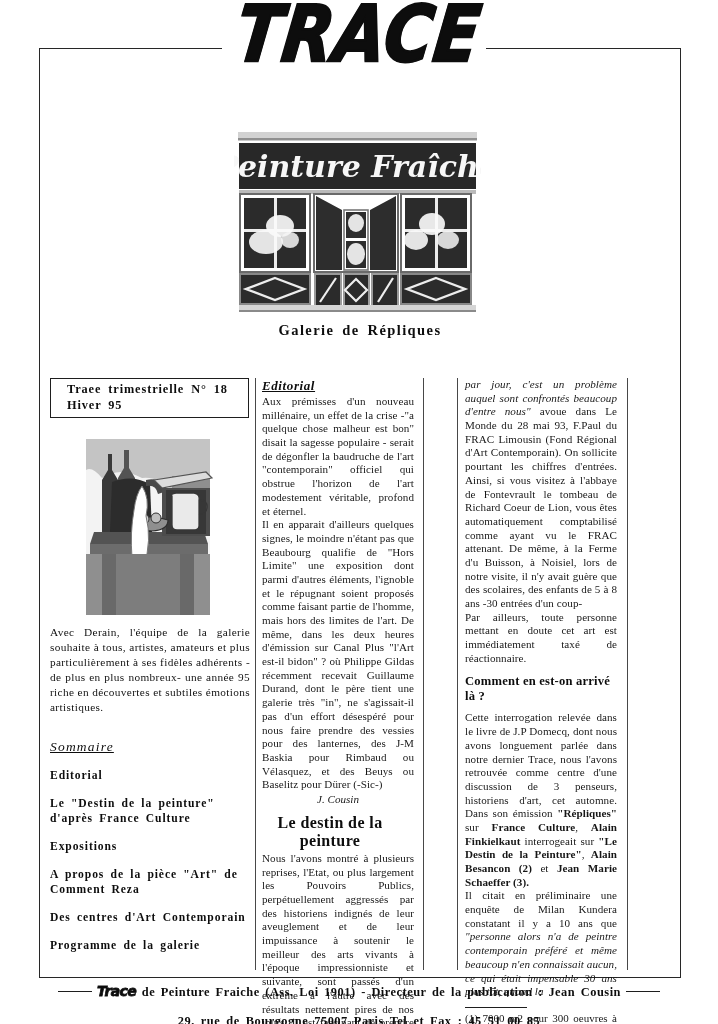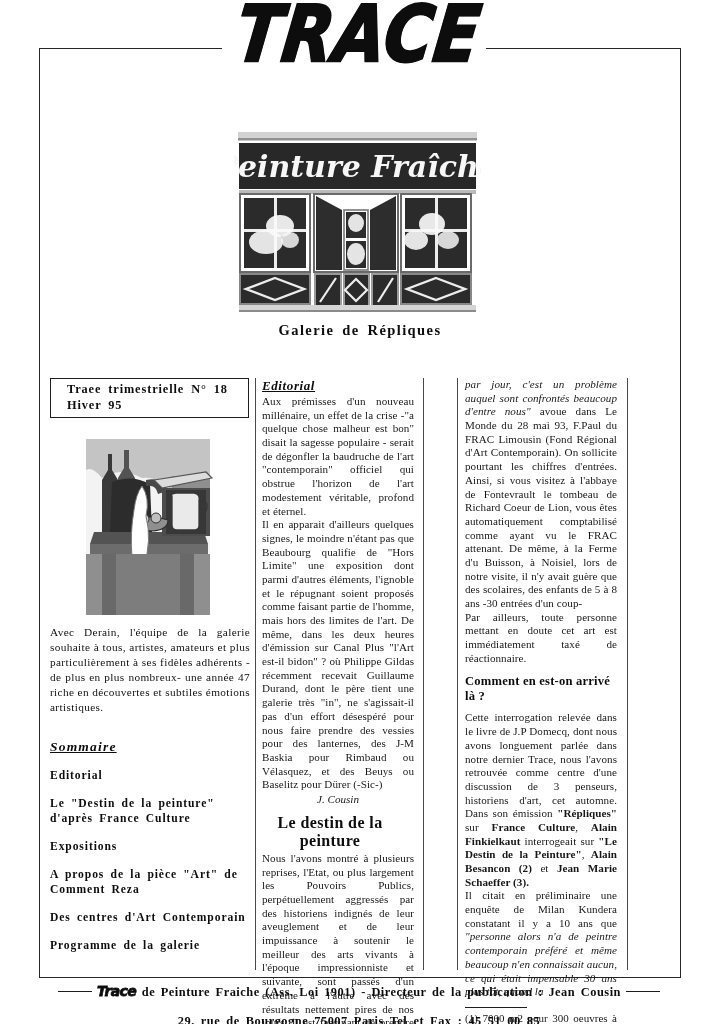--- a/index.html
+++ b/index.html
@@ -135,21 +135,21 @@
     font-size: 11.3px;
     line-height: 1.32;
     text-align: justify;
     letter-spacing: 0.35px;
     color: #141414;
   }
 
   #sommaire-block { margin-top: 24px; }
   .sommaire-title {
     font-family: "Liberation Serif", serif;
-    font-weight: bold;
+    font-weight: normal;
     font-style: italic;
     font-size: 13.5px;
     letter-spacing: 1.2px;
     text-decoration: underline;
     margin-bottom: 13px;
     color: #111;
   }
   .sommaire-item {
     font-family: "Liberation Serif", serif;
     font-weight: bold;
@@ -389,21 +389,21 @@
           <path d="M70 50 Q78 62 74 80 Q80 104 72 130 Q70 152 62 172 L52 172 Q60 146 60 122 Q58 96 62 74 Q64 58 70 50 Z" fill="#fbfbfb" stroke="#777" stroke-width="1"></path>
 
           <rect x="30" y="118" width="14" height="61" fill="#6a6a6a"></rect>
           <rect x="108" y="118" width="14" height="61" fill="#6a6a6a"></rect>
           <rect x="44" y="118" width="64" height="61" fill="#7d7d7d"></rect>
           <rect x="14" y="118" width="16" height="61" fill="#8e8e8e"></rect>
           <rect x="122" y="118" width="16" height="61" fill="#8e8e8e"></rect>
         </svg>
       </div>
 
-      <div class="caption">Avec Derain, l'équipe de la galerie souhaite à tous, artistes, amateurs et plus particulièrement à ses fidèles adhérents -de plus en plus nombreux- une année 47 riche en découvertes et subtiles émotions artistiques.</div>
+      <div class="caption">Avec Derain, l'équipe de la galerie souhaite à tous, artistes, amateurs et plus particulièrement à ses fidèles adhérents -de plus en plus nombreux- une année 95 riche en découvertes et subtiles émotions artistiques.</div>
 
       <div id="sommaire-block">
         <div class="sommaire-title">Sommaire</div>
         <div class="sommaire-item">Editorial</div>
         <div class="sommaire-item">Le "Destin de la peinture" d'après France Culture</div>
         <div class="sommaire-item">Expositions</div>
         <div class="sommaire-item">A propos de la pièce "Art" de Comment Reza</div>
         <div class="sommaire-item">Des centres d'Art Contemporain</div>
         <div class="sommaire-item">Programme de la galerie</div>
       </div>

